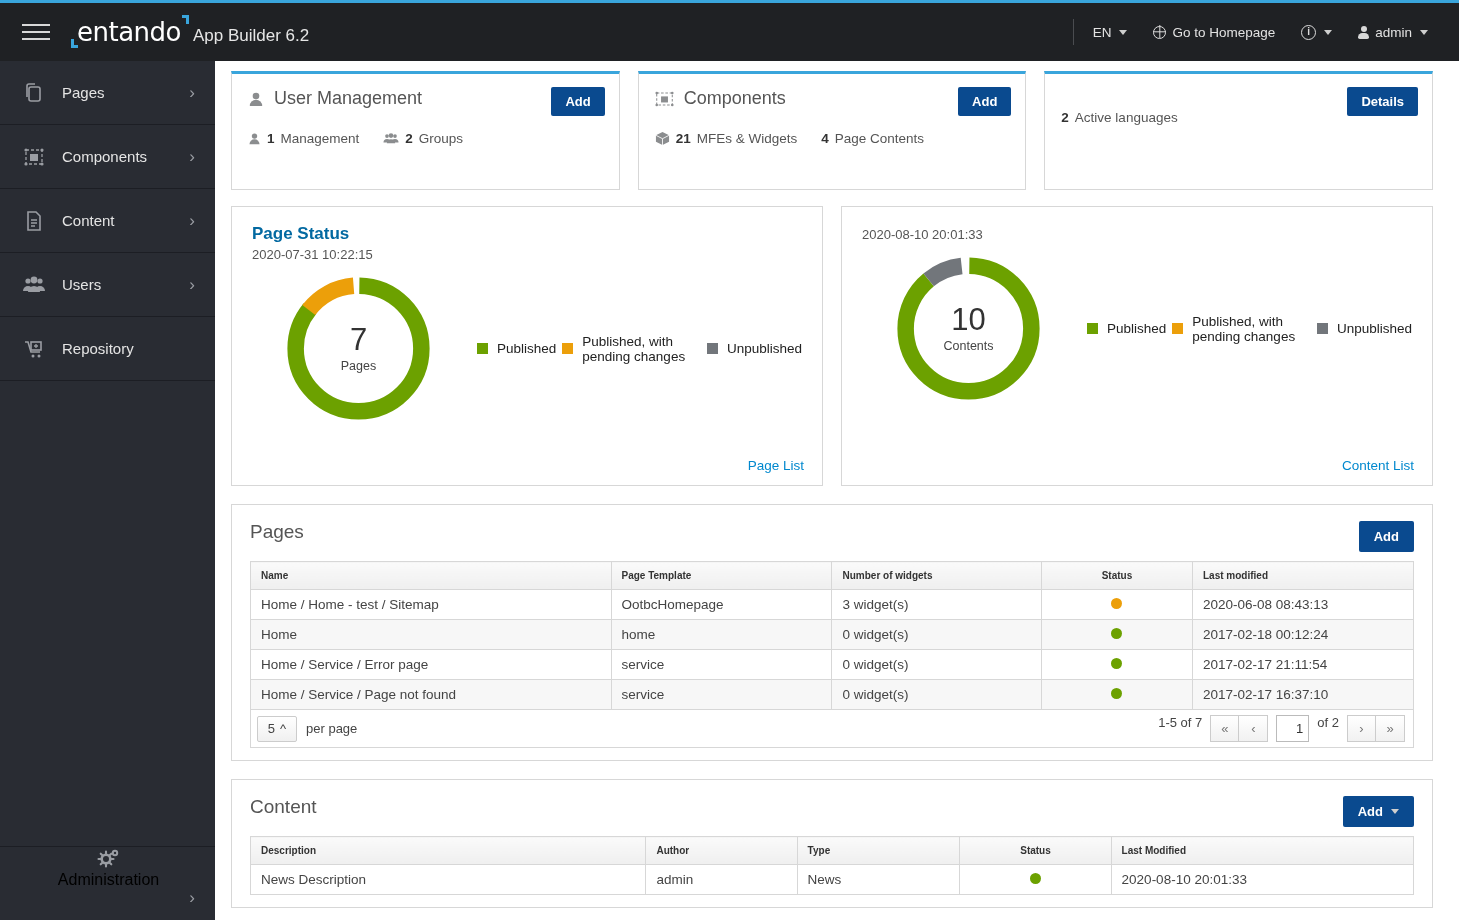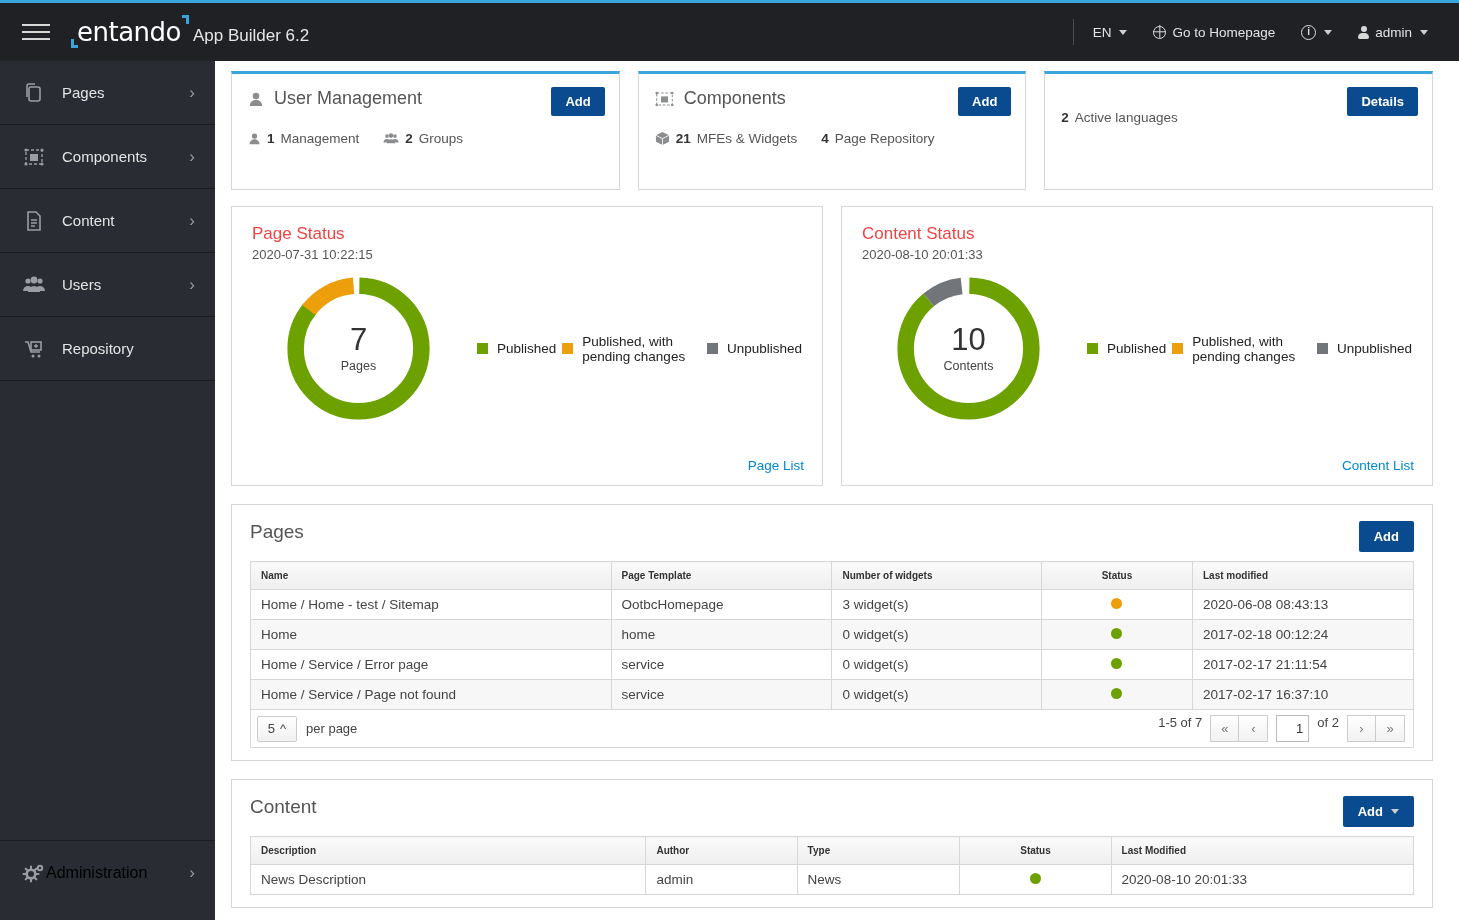--- a/index.html
+++ b/index.html
@@ -50,23 +50,23 @@
     border-radius: 5px 5px 2px 2px; background:#d8d8d8; }
 
   
   .sidebar { position: absolute; top: 61px; left: 0; width: 215px; height: 859px;
     background: #292c33; }
   .side-item { height: 64px; display: flex; align-items: center; padding: 0 20px 0 22px;
     border-bottom: 1px solid #1c1e24; cursor: pointer; position: relative; }
   .side-item .s-label { color: #e4e4e4; font-size: 15px; margin-left: 16px; }
   .side-chev { margin-left: auto; color: #9a9da3; font-size: 17px; line-height: 1; }
   .side-ico { width: 24px; height: 22px; position: relative; flex: 0 0 24px; }
-  .side-admin { position: absolute; bottom: 16px; left: 0; width: 215px; height: 64px;
+  .side-admin { position: absolute; bottom: 10px; left: 0; width: 215px; height: 64px;
     display: flex; align-items: center; padding: 0 20px 0 22px; border-top: 1px solid #1c1e24;
-    cursor: pointer; }
+    cursor: pointer; flex-direction: column; }
 
   
   .main { position: absolute; top: 61px; left: 215px; width: 1244px; height: 859px;
     background: #fff; overflow: hidden; }
 
   
   .cards-row { display: flex; gap: 18px; padding: 10px 26px 0 16px; }
   .info-card { background: #fff; border: 1px solid #d7d7d7; border-top: 3px solid #39a5dc;
     flex: 1; padding: 14px 16px 16px 16px; position: relative; height: 119px; }
   .ic-head { display: flex; align-items: center; }
@@ -76,21 +76,21 @@
     border-radius: 2px; }
   .ic-stats { display: flex; gap: 24px; margin-top: 22px; align-items: center; }
   .ic-stat { display: flex; align-items: center; gap: 6px; font-size: 13.5px; color: #555; }
   .ic-stat b { color: #333; }
   .gray-ico { color: #8b8d8f; display: inline-flex; align-items: center; }
 
   
   .status-row { display: flex; gap: 18px; padding: 16px 26px 0 16px; }
   .status-card { flex: 1; border: 1px solid #d7d7d7; background: #fff; height: 280px;
     padding: 17px 20px 12px 20px; position: relative; }
-  .sc-title { font-size: 17px; color: #ef4444; }
+  .sc-title { font-size: 17px; color: #0369a1; font-weight: bold; }
   .sc-sub { font-size: 13px; color: #555; margin-top: 3px; }
   .sc-body { display: flex; align-items: center; margin-top: 4px; }
   .donut-wrap { position: relative; width: 165px; height: 165px; margin-left: 24px; }
   .donut-center { position: absolute; inset: 0; display: flex; flex-direction: column;
     align-items: center; justify-content: center; }
   .donut-num { font-size: 31px; color: #333; font-weight: 300; line-height: 1; }
   .donut-lbl { font-size: 12.5px; color: #444; margin-top: 4px; }
   .legend { margin-left: 36px; display: flex; gap: 6px; }
   .legend-row { display: flex; align-items: center; gap: 9px; font-size: 13.5px; color: #222; }
   .legend-sw { width: 11px; height: 11px; flex: 0 0 11px; }
@@ -317,21 +317,21 @@
             <svg width="15" height="15" viewBox="0 0 16 16">
               <path d="M8 1 L15 4.6 L15 11.4 L8 15 L1 11.4 L1 4.6 Z" fill="#8b8d8f"></path>
               <path d="M1 4.6 L8 8.2 L15 4.6 M8 8.2 L8 15" stroke="#fff" stroke-width="0.9" fill="none"></path>
             </svg>
           </span>
           <b>21</b>
           <span>MFEs &amp; Widgets</span>
         </div>
         <div class="ic-stat">
           <b>4</b>
-          <span>Page Repository</span>
+          <span>Page Contents</span>
         </div>
       </div>
     </div>
 
     <div class="info-card">
       <button class="ic-btn">Details</button>
       <div class="ic-stats">
         <div class="ic-stat">
           <b>2</b>
           <span>Active languages</span>
@@ -370,21 +370,20 @@
           <div class="legend-row">
             <span class="legend-sw" style="background:#72767b"></span>
             <span>Unpublished</span>
           </div>
         </div>
       </div>
       <a class="sc-link">Page List</a>
     </div>
 
     <div class="status-card">
-      <div class="sc-title">Content Status</div>
       <div class="sc-sub">2020-08-10 20:01:33</div>
       <div class="sc-body">
         <div class="donut-wrap">
           <svg width="165" height="165" viewBox="0 0 42 42">
 
             <circle cx="21" cy="21" r="16" fill="none" stroke="#6ca100" stroke-width="4.2" stroke-dasharray="89.3 11.2" stroke-dashoffset="25"></circle>
 
             <circle cx="21" cy="21" r="16" fill="none" stroke="#72767b" stroke-width="4.2" stroke-dasharray="9.2 91.3" stroke-dashoffset="-64.3"></circle>
           </svg>
           <div class="donut-center">

